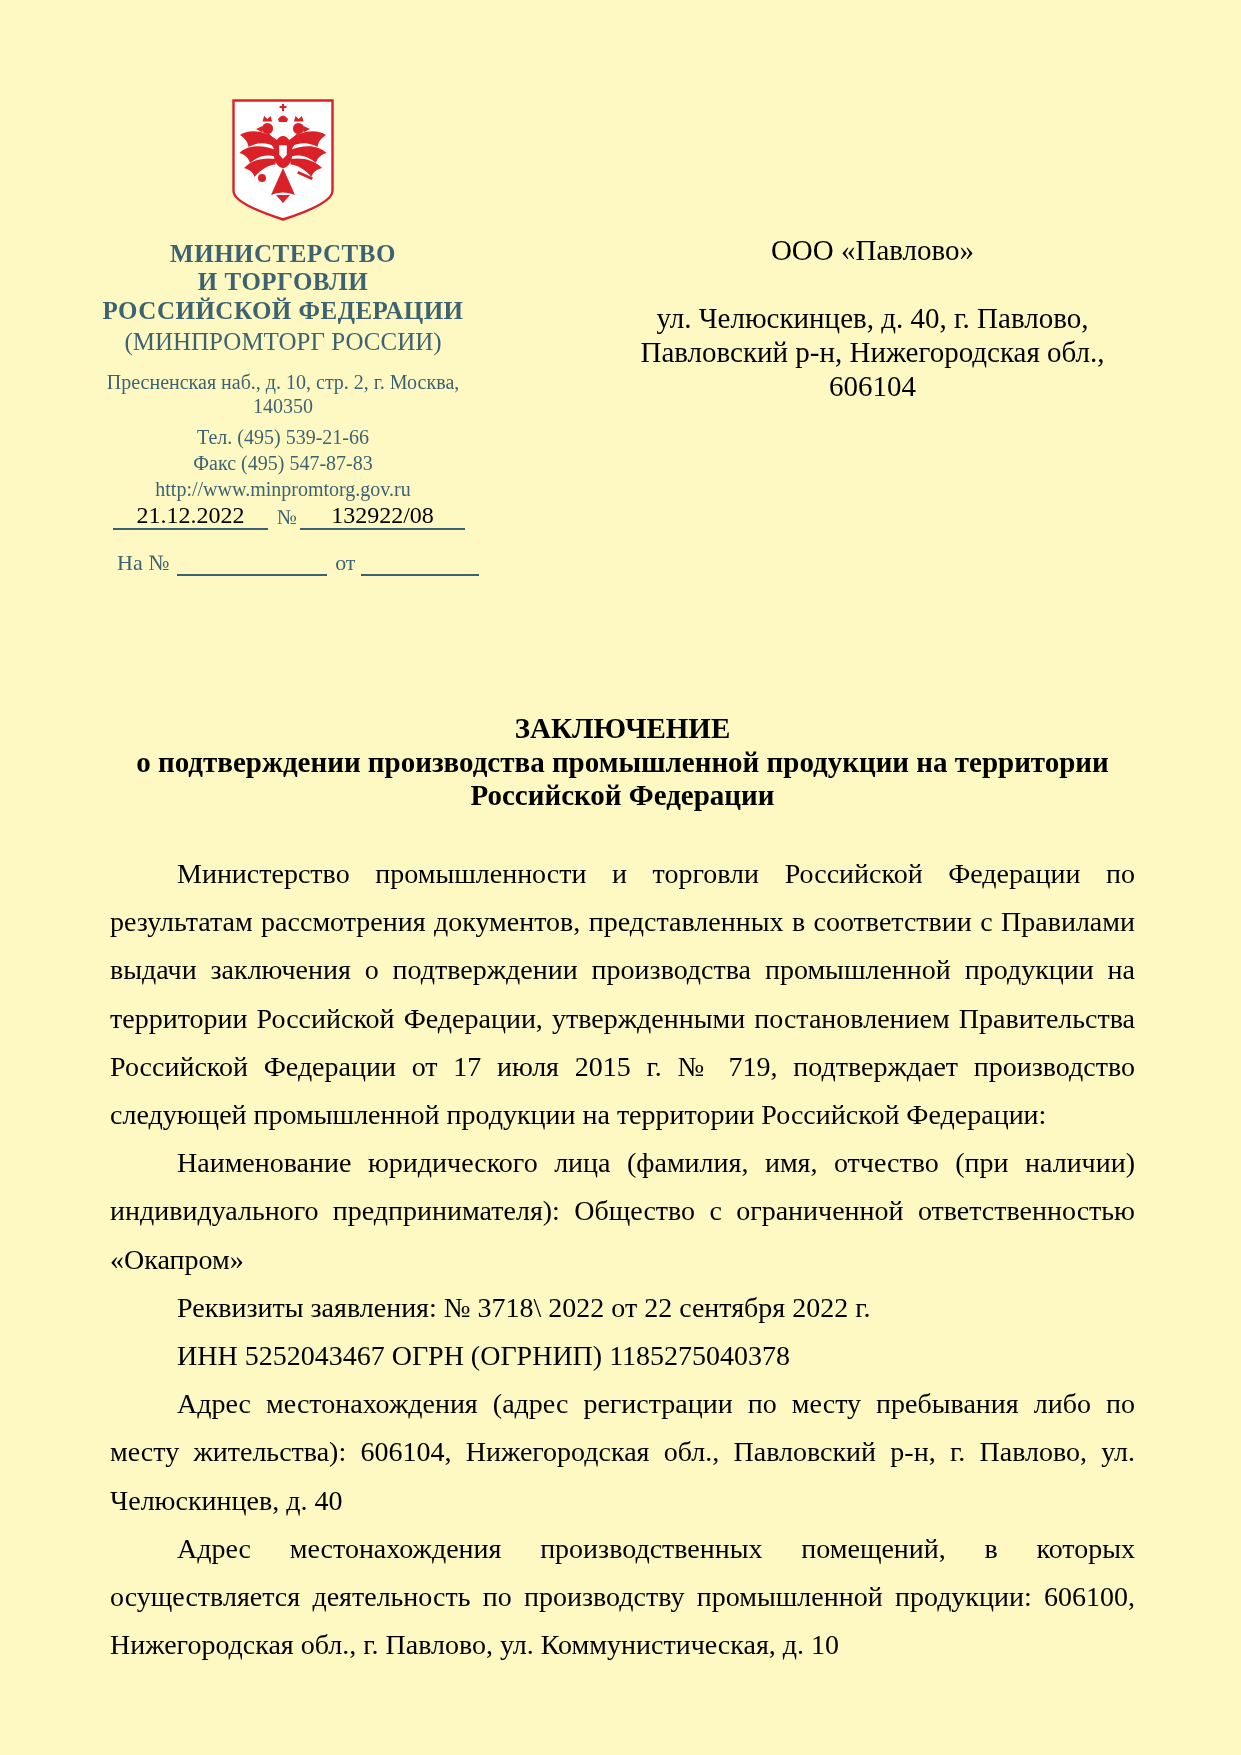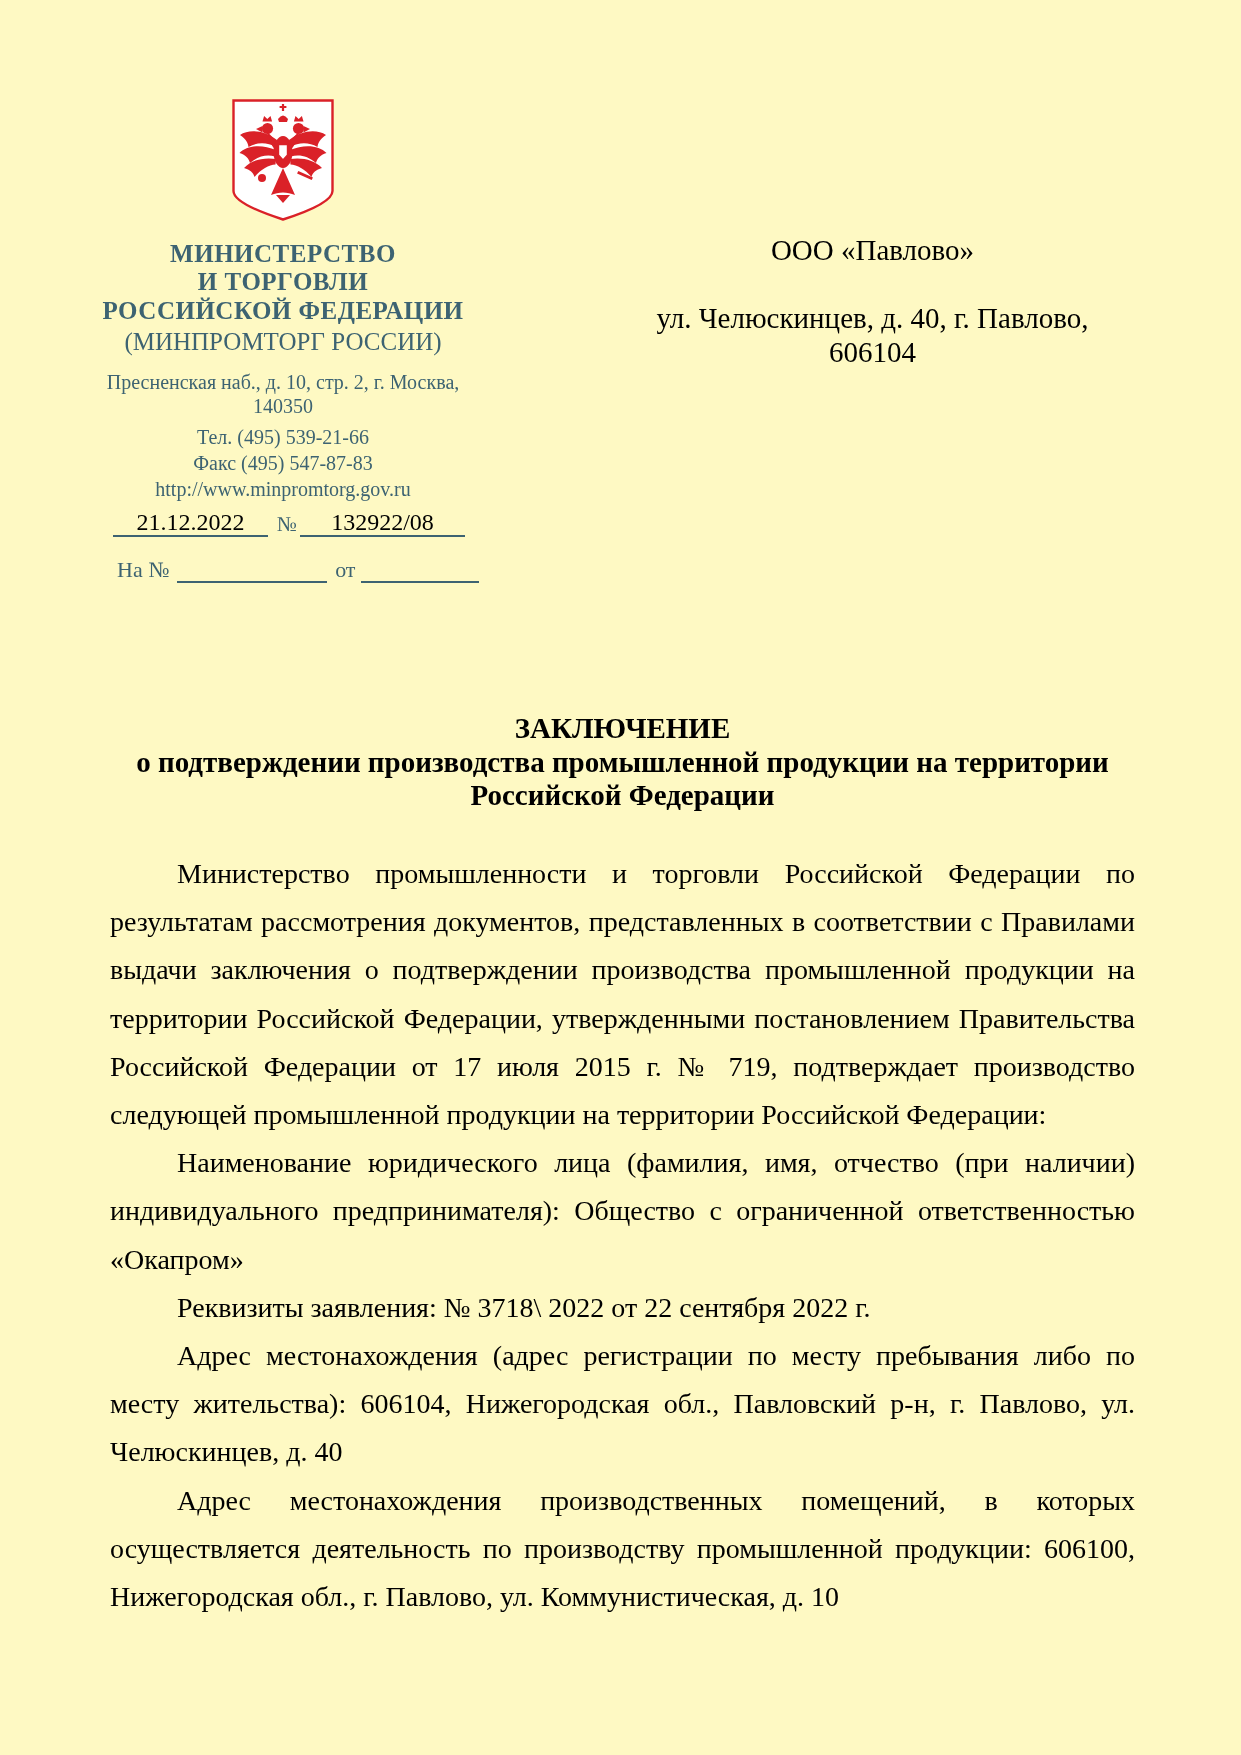--- a/index.html
+++ b/index.html
@@ -23,21 +23,21 @@
     text-align:center; color:var(--teal);
   }
   .emblem{width:104px;height:125px;margin:0 auto;display:block;}
   .ministry-name{margin-top:17px;font-weight:bold;font-size:25px;line-height:28.4px;letter-spacing:.5px;}
   .ministry-short{font-size:25px;line-height:28px;margin-top:3px;}
   .hq-address{font-size:20px;line-height:24px;margin-top:14px;}
   .hq-line{font-size:20px;line-height:26px;}
   .hq-phone{margin-top:6px;}
   .num-row{
     display:flex;align-items:flex-end;
-    margin-top:7px;padding-left:28px;
+    margin-top:0;padding-left:28px;
     font-size:24px;line-height:26px;color:var(--teal);
   }
   .u-field{
     display:inline-block;height:26px;
     border-bottom:2px solid var(--teal);
     text-align:center;color:var(--ink);
     white-space:nowrap;
   }
   .date-field{width:155px;}
   .no-sign{margin:0 3px 0 9px;font-size:21px;}
@@ -138,30 +138,32 @@
       <span class="u-field ref-number-field"></span>
       <span class="ref-label ot-label">от</span>
       <span class="u-field ref-date-field"></span>
     </div>
   </div>
 
   <div class="right-col">
     <div>ООО «Павлово»</div>
     <div class="recipient-gap"></div>
     <div>ул. Челюскинцев, д. 40, г. Павлово,</div>
+    <div>Павловский р-н, Нижегородская обл.,</div>
     <div>606104</div>
   </div>
 
   <div class="title-block">
     <div>ЗАКЛЮЧЕНИЕ</div>
     <div>о подтверждении производства промышленной продукции на территории</div>
     <div>Российской Федерации</div>
   </div>
 
   <div class="body-block">
     <p>Министерство промышленности и торговли Российской Федерации по результатам рассмотрения документов, представленных в соответствии с Правилами выдачи заключения о подтверждении производства промышленной продукции на территории Российской Федерации, утвержденными постановлением Правительства Российской Федерации от 17 июля 2015 г. № 719, подтверждает производство следующей промышленной продукции на территории Российской Федерации:</p>
     <p>Наименование юридического лица (фамилия, имя, отчество (при наличии) индивидуального предпринимателя): Общество с ограниченной ответственностью «Окапром»</p>
     <p>Реквизиты заявления: № 3718\ 2022 от 22 сентября 2022 г.</p>
+    <p>ИНН 5252043467 ОГРН (ОГРНИП) 1185275040378</p>
     <p>Адрес местонахождения (адрес регистрации по месту пребывания либо по месту жительства): 606104, Нижегородская обл., Павловский р-н, г. Павлово, ул. Челюскинцев, д. 40</p>
     <p>Адрес местонахождения производственных помещений, в которых осуществляется деятельность по производству промышленной продукции: 606100, Нижегородская обл., г. Павлово, ул. Коммунистическая, д. 10</p>
   </div>
 
 </div>
 
 </body></html>

